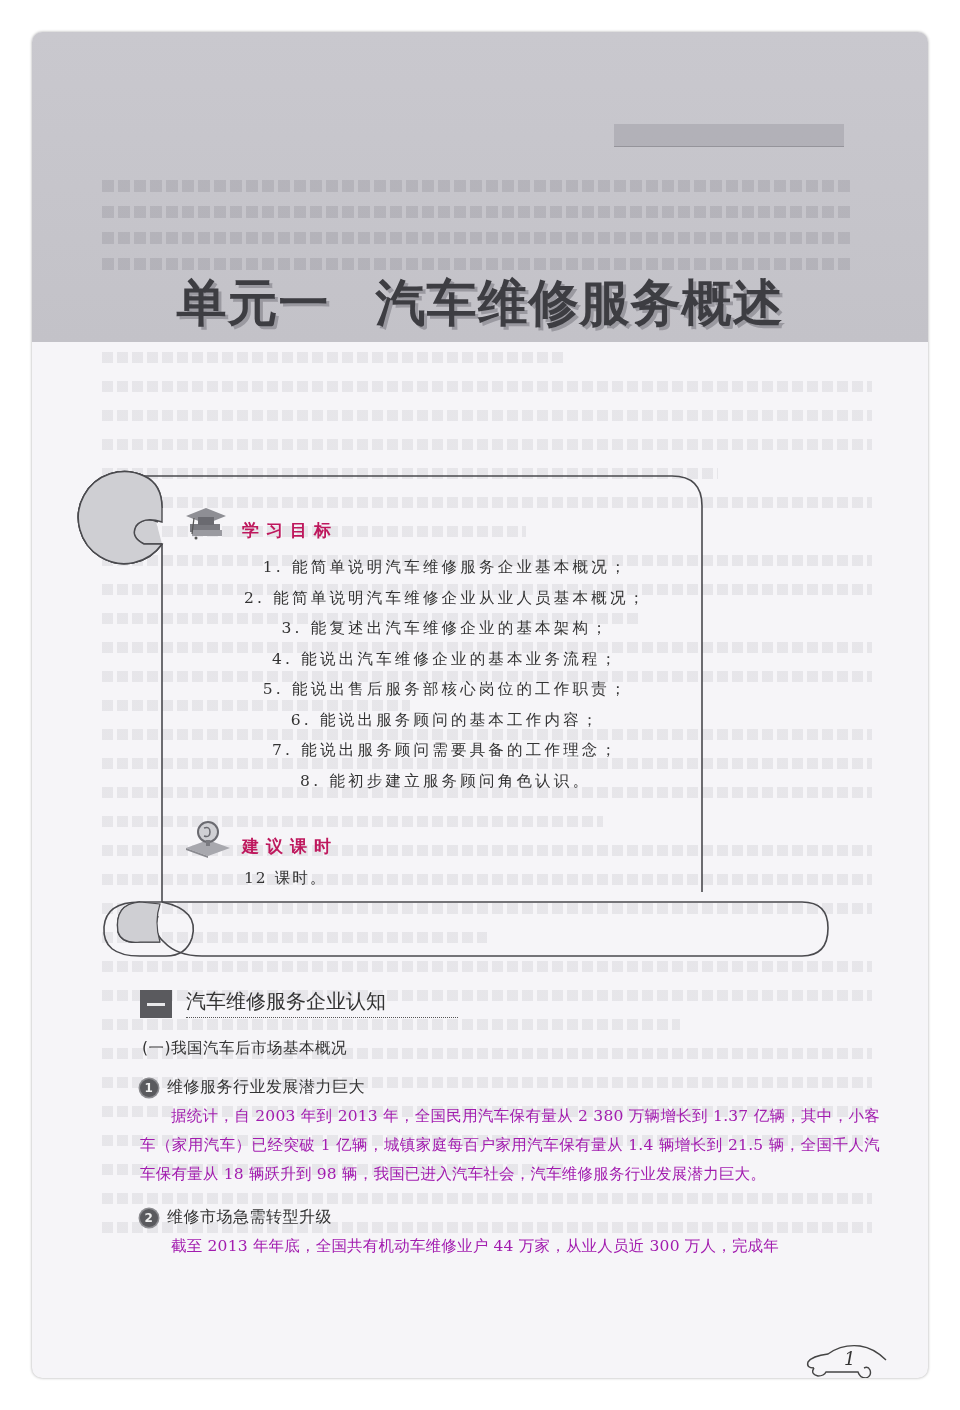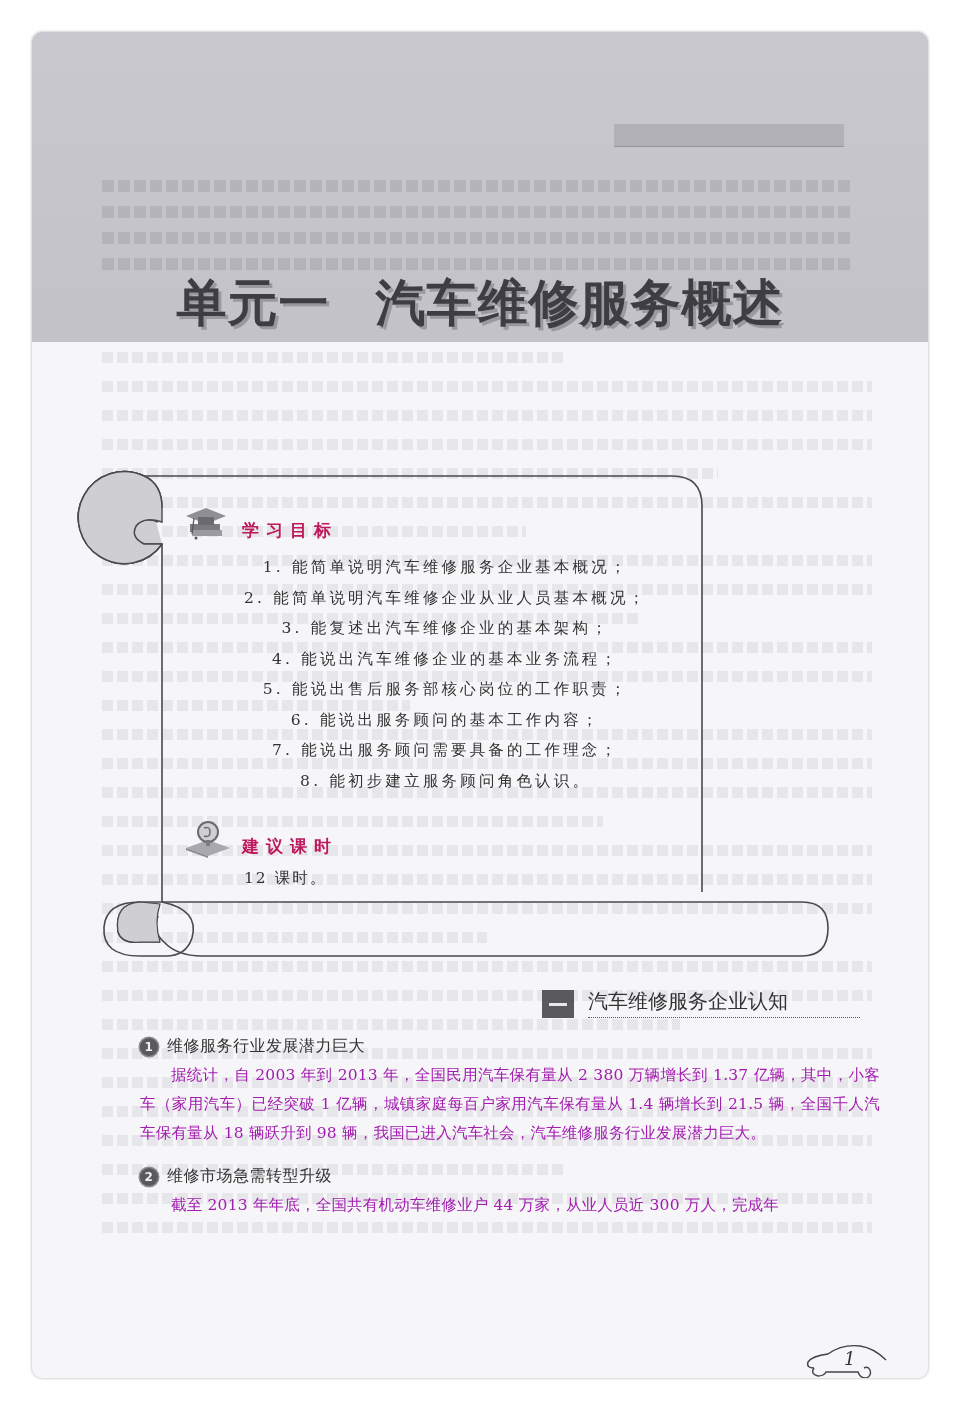--- a/index.html
+++ b/index.html
@@ -75,21 +75,21 @@
     font-size: 15.5px; line-height: 30.5px; letter-spacing: 3.2px;
     color: #333;
     text-align: center;
   }
   .hours { position: absolute; left: 150px; top: 786px; }
   .hours-val { margin: 10px 0 0 62px; font-size: 15.5px; letter-spacing: 2px; color:#333; }
 
   .main-section {
     position: absolute; left: 108px; top: 956px; width: 720px;
   }
-  .h1-row { display: flex; align-items: flex-end; justify-content: flex-end; }
+  .h1-row { display: flex; align-items: flex-end; }
   .h1-box {
     width: 32px; height: 28px; background: #5a5a5e;
     display:flex; align-items:center; justify-content:center;
   }
   .h1-box span { width: 18px; height: 3px; background: #e8e8ea; display:block; }
   .h1-text {
     font-family: "DejaVu Sans", "Liberation Sans", sans-serif;
     font-size: 20px; color: #333; margin-left: 14px;
     padding-bottom: 2px;
     border-bottom: 1.5px dotted #555;
@@ -235,20 +235,21 @@
     <div class="hours-val">12 课时。</div>
   </div>
 
   <div class="main-section">
     <div class="h1-row">
       <div class="h1-box">
           <span></span>
         </div>
       <div class="h1-text">汽车维修服务企业认知</div>
     </div>
+    <div class="sub1">(一)我国汽车后市场基本概况</div>
 
     <div class="h3">
       <span class="badge">1</span>
       <span>维修服务行业发展潜力巨大</span>
     </div>
     <p class="para">据统计，自 2003 年到 2013 年，全国民用汽车保有量从 2 380 万辆增长到 1.37 亿辆，其中，小客车（家用汽车）已经突破 1 亿辆，城镇家庭每百户家用汽车保有量从 1.4 辆增长到 21.5 辆，全国千人汽车保有量从 18 辆跃升到 98 辆，我国已进入汽车社会，汽车维修服务行业发展潜力巨大。</p>
 
     <div class="h3">
       <span class="badge">2</span>
       <span>维修市场急需转型升级</span>

